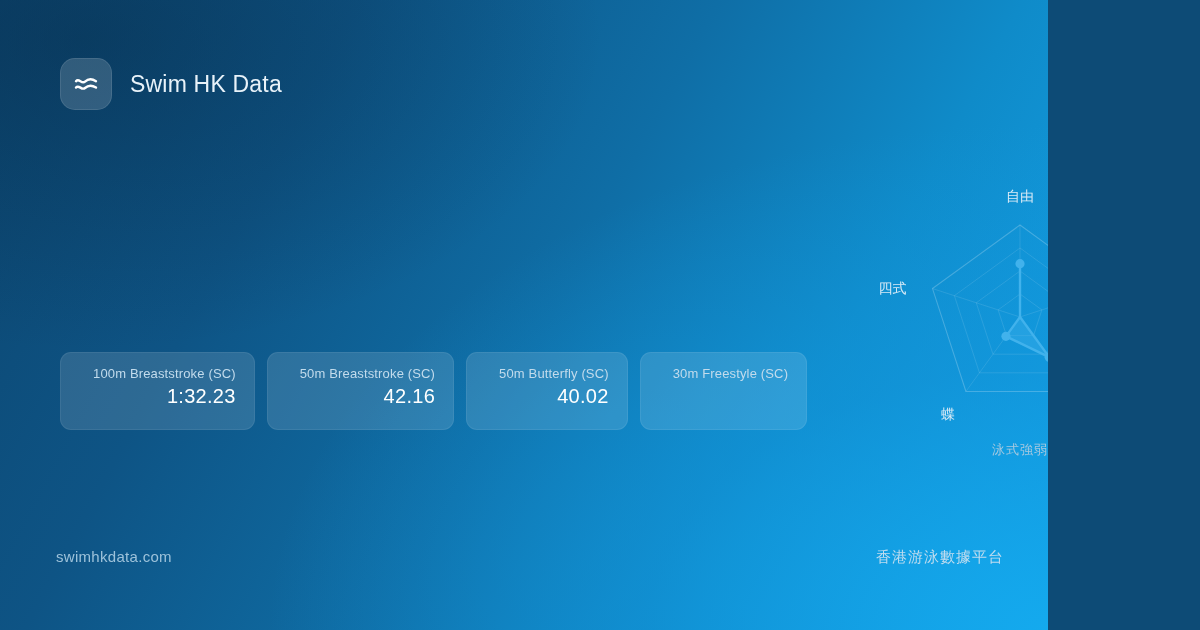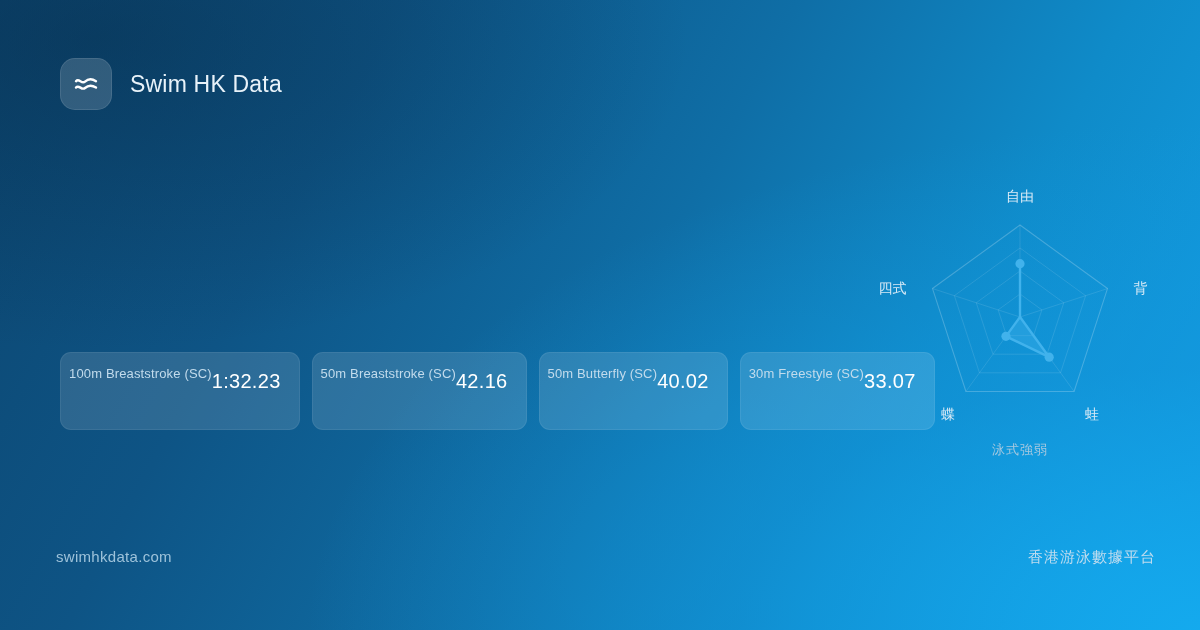--- a/index.html
+++ b/index.html
@@ -6,21 +6,21 @@
   * { margin:0; padding:0; box-sizing:border-box; }
   html, body { width:1200px; height:630px; overflow:hidden; }
   body {
     font-family:"Liberation Sans", sans-serif;
     background:#0d4b76;
     position:relative;
     -webkit-font-smoothing:antialiased;
   }
   #card {
     position:absolute; inset:0;
-    width:1200px; height:630px;
+    width:1048px; height:630px;
     background:
       radial-gradient(120% 130% at 100% 100%, rgba(20,170,238,0.95) 0%, rgba(18,150,220,0.55) 32%, rgba(13,90,145,0.0) 62%),
       linear-gradient(118deg, #0c4670 0%, #0e5485 26%, #0f6ea6 52%, #0f8bc9 74%, #14a2e9 100%);
     overflow:hidden;
   }
   #card::after{
     content:""; position:absolute; inset:0;
     background:radial-gradient(90% 90% at 8% 6%, rgba(6,40,68,0.42) 0%, rgba(6,40,68,0.0) 55%);
     pointer-events:none;
   }
@@ -46,22 +46,22 @@
   .athlete-meta {
     margin-top:14px; font-size:21px; color:#bcd7e9; font-weight:400; letter-spacing:0.5px;
   }
 
   
   .stats { position:absolute; left:60px; top:352px; display:flex; gap:12px; z-index:3; }
   .stat-card {
     height:78px; border-radius:11px;
     background:rgba(255,255,255,0.13);
     border:1px solid rgba(255,255,255,0.07);
-    padding:13px 18px 0 8px;
-    display:flex; flex-direction:row; justify-content:flex-start;text-align:right;
+    padding:13px 18px 0 32px;
+    display:flex; flex-direction:column; justify-content:flex-start;text-align:right;
   }
   .stat-label { font-size:13px; color:#c2dbec; white-space:nowrap; letter-spacing:0.15px; }
   .stat-value { font-size:20px; color:#ffffff; margin-top:4px; letter-spacing:0.3px; white-space:nowrap; }
 
   
   .radar-wrap { position:absolute; left:870px; top:170px; width:300px; height:300px; z-index:3; }
   .radar-caption {
     position:absolute; left:870px; top:441px; width:300px; text-align:center;
     font-size:13px; color:#a8c9df; letter-spacing:1px;
   }
@@ -101,21 +101,20 @@
     <div class="stat-card">
       <div class="stat-label">50m Breaststroke (SC)</div>
       <div class="stat-value">42.16</div>
     </div>
     <div class="stat-card">
       <div class="stat-label">50m Butterfly (SC)</div>
       <div class="stat-value">40.02</div>
     </div>
     <div class="stat-card">
       <div class="stat-label">30m Freestyle (SC)</div>
-      <div class="stat-value">33.07</div>
     </div>
   </div>
 
   <div class="radar-wrap">
     <svg id="radar-svg" width="300" height="300" viewBox="0 0 300 300">
         <polygon points="150.00,55.00 237.50,118.57 204.08,221.43 95.92,221.43 62.50,118.57" fill="none" stroke="rgba(255,255,255,0.22)" stroke-width="1.1" stroke-opacity="1"></polygon>
         <polygon points="150.00,78.00 215.62,125.68 190.56,202.82 109.44,202.82 84.38,125.68" fill="none" stroke="rgba(255,255,255,0.22)" stroke-width="0.8" stroke-opacity="0.65"></polygon>
         <polygon points="150.00,101.00 193.75,132.79 177.04,184.21 122.96,184.21 106.25,132.79" fill="none" stroke="rgba(255,255,255,0.22)" stroke-width="0.8" stroke-opacity="0.65"></polygon>
         <polygon points="150.00,124.00 171.87,139.89 163.52,165.61 136.48,165.61 128.13,139.89" fill="none" stroke="rgba(255,255,255,0.22)" stroke-width="0.8" stroke-opacity="0.65"></polygon>
         <line x1="150" y1="147" x2="150.00" y2="55.00" stroke="rgba(255,255,255,0.22)" stroke-width="0.8" stroke-opacity="0.6"></line>

